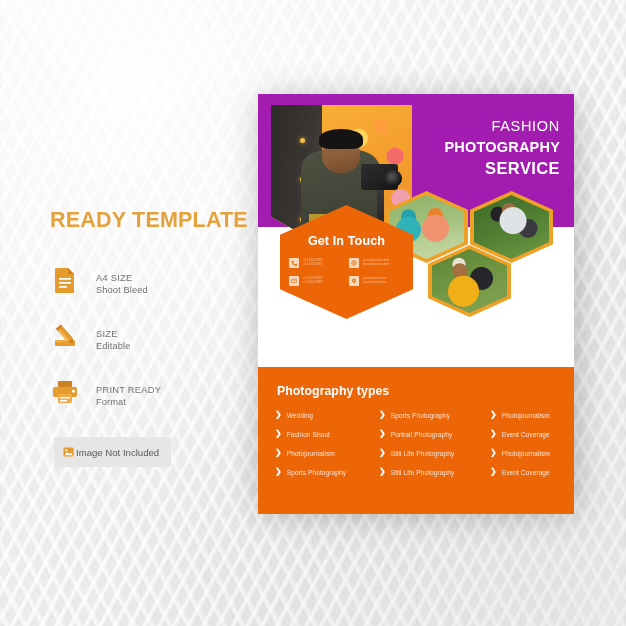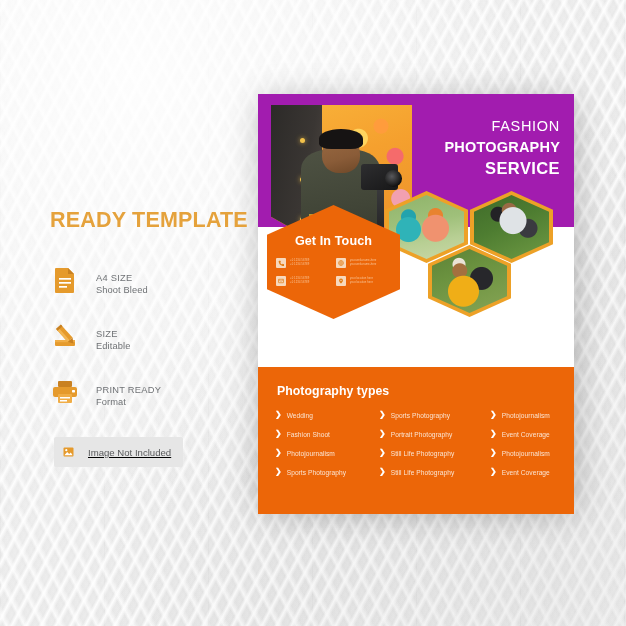--- a/index.html
+++ b/index.html
@@ -91,27 +91,26 @@
   }
   .feature-text .t2 {
     font-size: 9.3px;
     color: #6f7275;
     letter-spacing: 0.1px;
     display: block;
   }
   #not-included-badge {
     display: inline-flex;
     align-items: center;
-    gap: 14px;
+    gap: 2px;
     background: #e6e6e6;
     border-radius: 2px;
     padding: 6px 12px 6px 9px;
     margin-top: 10px;
     margin-left: 6px;
-    text-decoration: underline;
   }
   #not-included-badge .label {
     font-size: 9.6px;
     color: #58595b;
   }
 
   
   #flyer-shadow {
     position: absolute;
     left: 262px;
@@ -276,21 +275,21 @@
   
   #flyer-middle {
     position: relative;
     height: 140px;
     background: #ffffff;
   }
 
   
   #get-in-touch {
     position: absolute;
-    left: 9px;
+    left: 22px;
     top: -22px;
     width: 133px;
     height: 114px;
     background: #ec6608;
     -webkit-clip-path: polygon(50% 0, 100% 26%, 100% 74%, 50% 100%, 0 74%, 0 26%);
     clip-path: polygon(50% 0, 100% 26%, 100% 74%, 50% 100%, 0 74%, 0 26%);
     z-index: 7;
   }
   #git-title {
     position: absolute;

